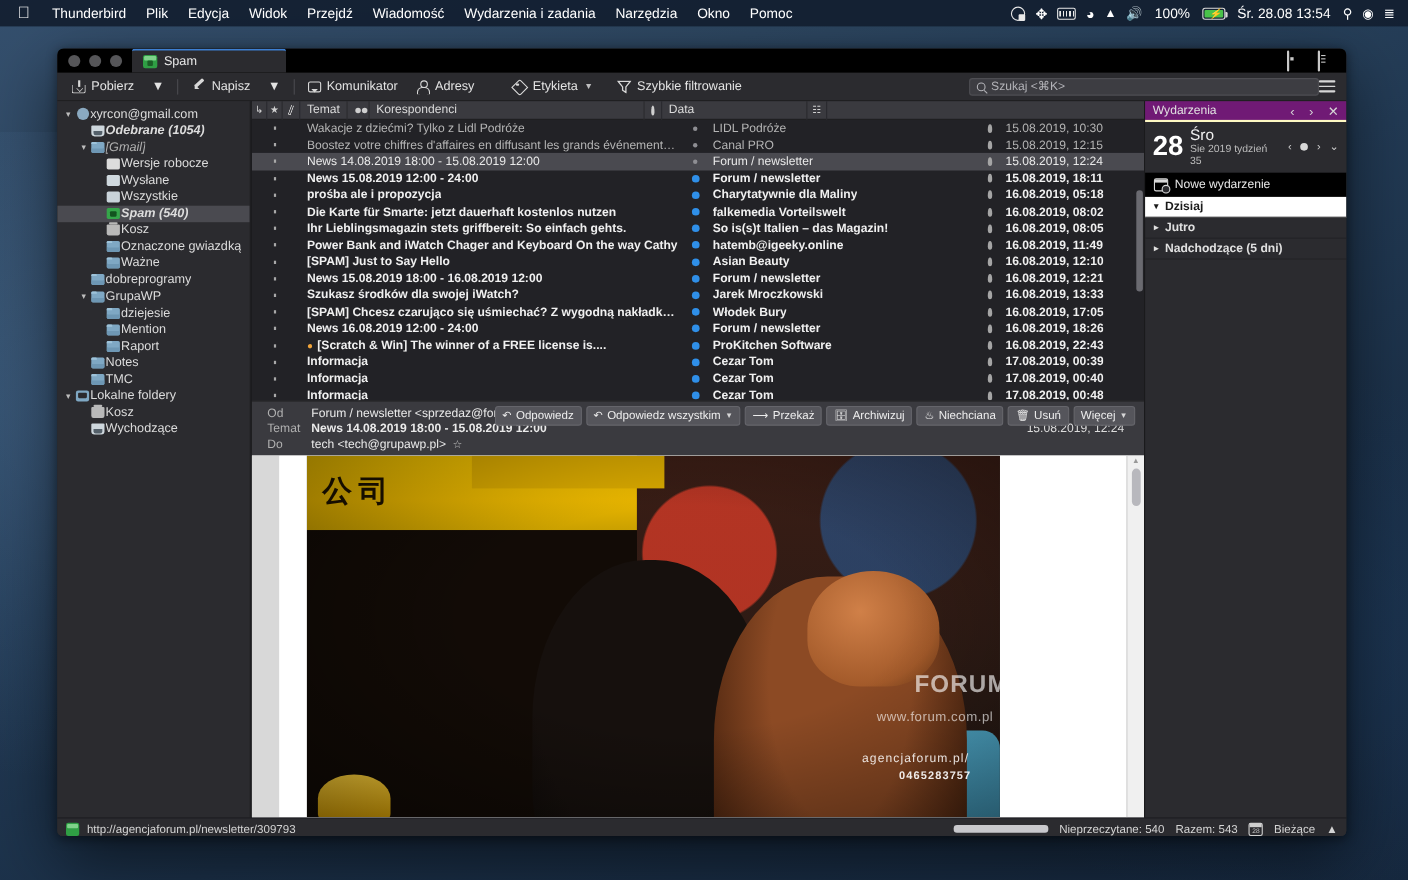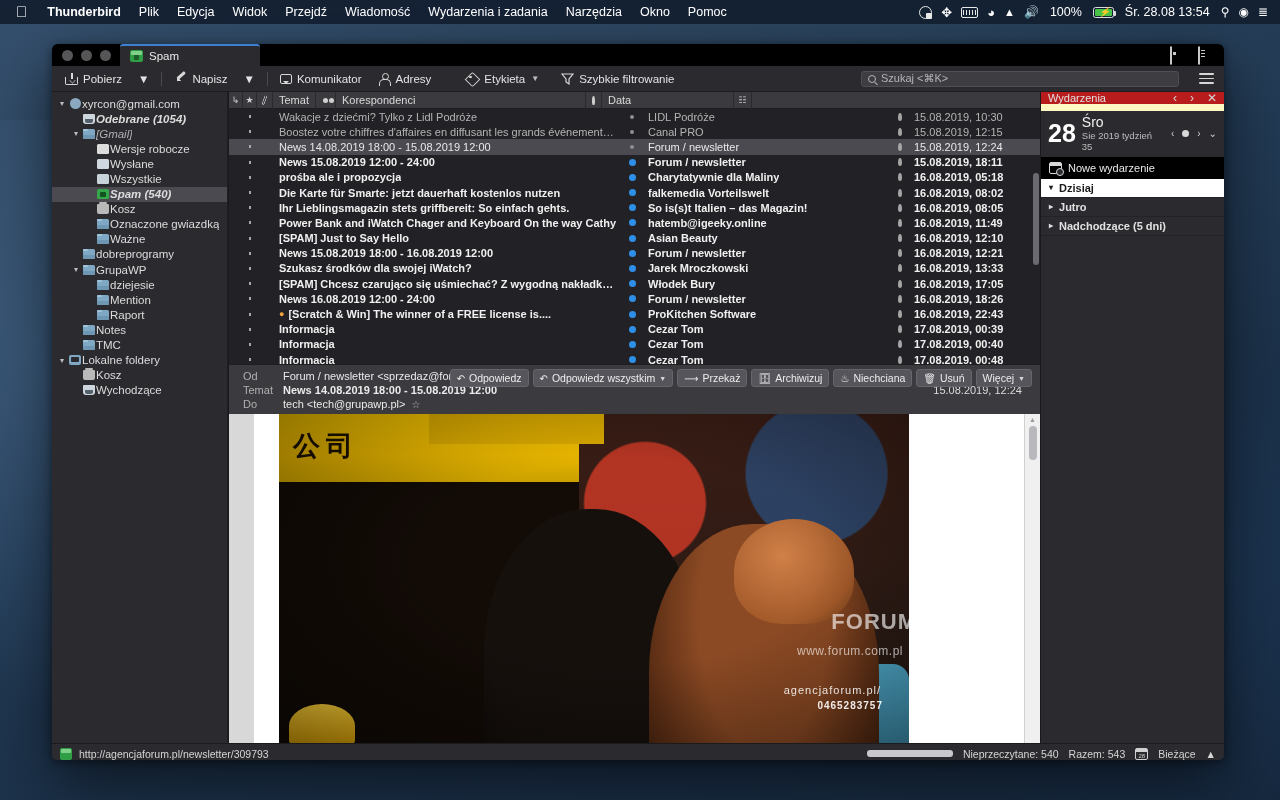--- a/index.html
+++ b/index.html
@@ -26,21 +26,21 @@
 
   
   .menubar {
     position:absolute; top:0; left:0; width:1280px; height:24px;
     background: rgba(18,30,48,.92);
     display:flex; align-items:center; color:#fff; font-size:12.5px;
     padding: 0 8px; z-index: 50;
   }
   .menubar .apple { font-size:15px; padding:0 11px 2px 8px; line-height:1; }
   .menubar .mi { padding: 0 9px; white-space:nowrap; }
-  .menubar .mi.app-name { font-weight:bold; }
+  .menubar .mi.app-name { font-weight:normal; }
   .menubar .right { margin-left:auto; display:flex; align-items:center; gap:9px; padding-right:4px; }
   .menubar .right .mi { padding:0 2px; }
   .sicon { display:inline-block; position:relative; }
 
   
   .ic-lock { width:13px;height:13px; border:1.4px solid #e8e8e8; border-radius:50%; position:relative; }
   .ic-lock:after { content:""; position:absolute; right:-1px; bottom:-1px; width:6px;height:6px;
      background:#e8e8e8; border-radius:1px; }
   .ic-bt { font-size:13px; }
   .ic-kb { width:17px;height:11px; border:1.3px solid #e8e8e8; border-radius:2px;
@@ -119,21 +119,21 @@
   
   .gl-tag:before{content:"";position:absolute;left:1px;top:2px;width:9px;height:9px;border:1.3px solid #d8d8d8;
     border-radius:2px 0 2px 0; transform:rotate(45deg);}
   .gl-tag:after{content:"";position:absolute;left:3px;top:4px;width:2.4px;height:2.4px;background:#d8d8d8;border-radius:50%;}
   
   .gl-fun:before{content:"";position:absolute;left:0.5px;top:2px;width:0;height:0;
     border-left:6px solid transparent;border-right:6px solid transparent;border-top:6px solid transparent;
     box-shadow:none; }
   .gl-fun svg{position:absolute;left:0;top:1px;}
 
-  .tb-search-wrap { margin-left:auto; display:flex; align-items:center; gap:20px; }
+  .tb-search-wrap { margin-left:auto; display:flex; align-items:center; gap:0; }
   .searchbox {
     width:318px; height:16px; background:#3d3d42; border:1px solid #4e4e53; border-radius:3px;
     display:flex; align-items:center; padding:0 6px; gap:5px; color:#b3b3b8; font-size:11px;
   }
   .mag { width:8px;height:8px;border:1.3px solid #b3b3b8;border-radius:50%; position:relative; flex:none;}
   .mag:after{content:"";position:absolute;right:-3px;bottom:-2.5px;width:4px;height:1.3px;background:#b3b3b8;transform:rotate(45deg);}
   .hamb { width:15px; display:flex; flex-direction:column; gap:3px; margin-right:4px;}
   .hamb i { height:1.6px; background:#d6d6d6; display:block; border-radius:1px;}
 
   
@@ -275,22 +275,22 @@
   .wm { position:absolute; color:rgba(255,255,255,.62); font-weight:bold;
         font-family:"Liberation Sans", sans-serif; letter-spacing:1px; }
   .wm-forum { right:-8px; top:195px; font-size:22px; }
   .wm-url   { right:6px; top:230px; font-size:12px; font-weight:normal; letter-spacing:.5px;}
   .wm-ag    { right:28px; top:270px; font-size:11px; font-weight:normal; color:rgba(255,255,255,.85);}
   .wm-num   { right:26px; top:286px; font-size:10px; color:rgba(255,255,255,.9);}
 
   
   .todaypane { width:184px; background:#2b2b2f; flex:none; display:flex; flex-direction:column;
      border-left:1px solid #1a1a1c; }
-  .tp-head { height:19px; background:#b91c1c; display:flex; align-items:center;
-     padding:0 7px; color:#e0e0e0; font-size:11px; border-bottom:7px solid #fef9c3;justify-content:center;}
+  .tp-head { height:19px; background:#701a75; display:flex; align-items:center;
+     padding:0 7px; color:#e0e0e0; font-size:11px; border-bottom:2px solid #fef9c3;justify-content:center;}
   .tp-head .nav { margin-left:auto; display:flex; gap:13px; color:#d6d6d6; font-size:12px; }
   .tp-date { display:flex; align-items:center; gap:6px; padding:4px 7px 5px 7px; background:#2b2b2f;}
   .tp-daynum { font-size:25px; font-weight:bold; color:#fff; line-height:1; }
   .tp-dayinfo .dow { font-size:14px; color:#f0f0f0; line-height:1.05;}
   .tp-dayinfo .sub { font-size:9.5px; color:#bdbdbd; }
   .tp-date .nav2 { margin-left:auto; display:flex; align-items:center; gap:8px; color:#d0d0d0; font-size:10px;}
   .tp-date .nav2 .circ { width:7px;height:7px;border-radius:50%;background:#d8d8d8; }
   .tp-new { height:22px; background:#000; display:flex; align-items:center; gap:6px;
      padding:0 8px; color:#e8e8e8; font-size:11px; }
   .tp-newic { width:13px;height:12px;border:1.2px solid #d8d8d8;border-radius:2px;position:relative;flex:none;}

